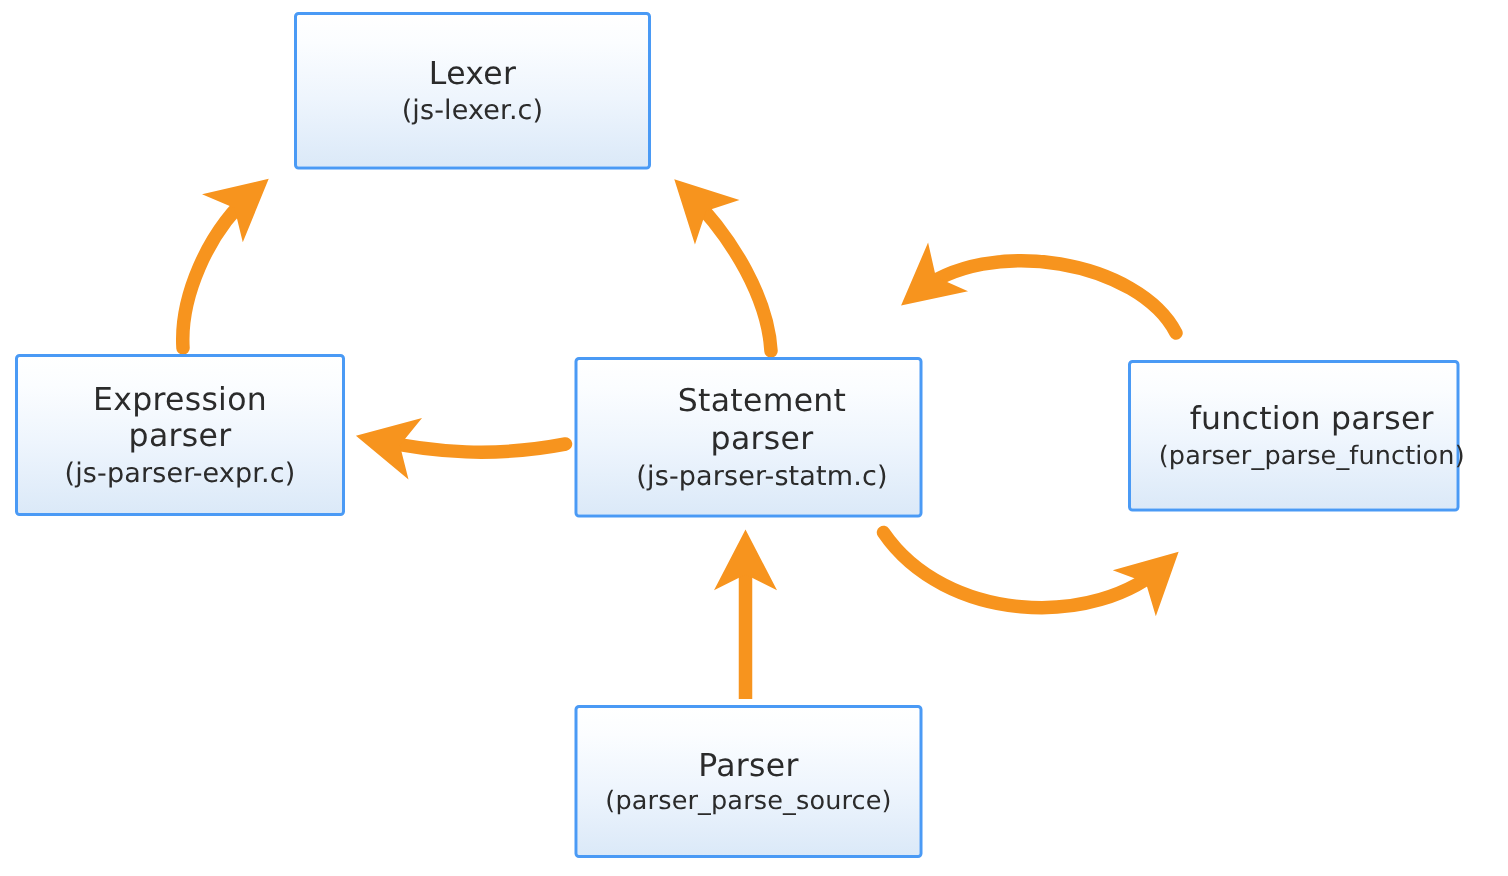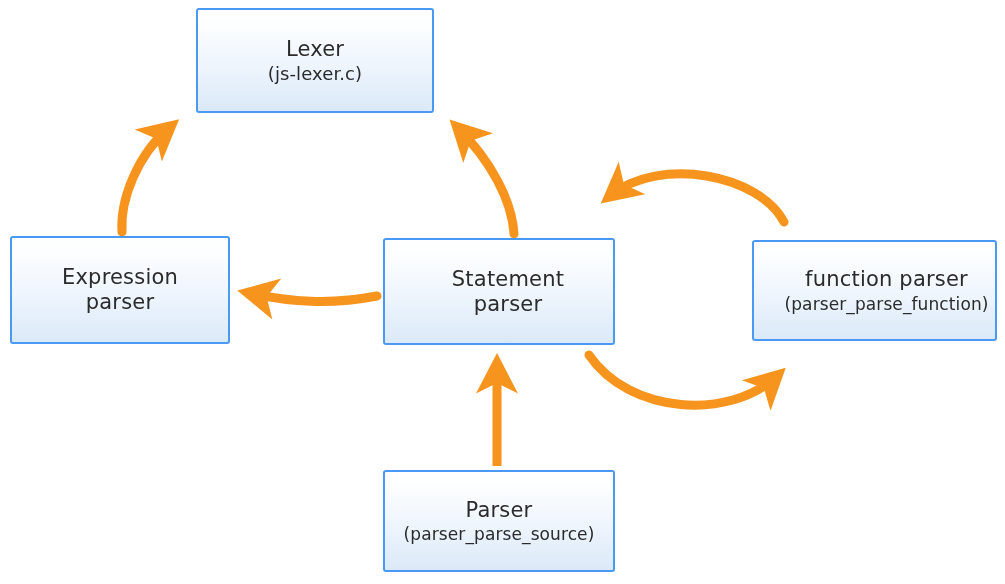--- a/index.html
+++ b/index.html
@@ -47,21 +47,21 @@
   }
   .node .sub {
     font-size: 18px;
     letter-spacing: 0.1px;
     margin-top: 2px;
   }
   
   #node-lexer      { left: 196px; top: 8px;   width: 238px; height: 105px; }
   #node-expression { left: 10px;  top: 236px; width: 220px; height: 108px; }
   #node-statement  { left: 383px; top: 238px; width: 232px; height: 107px; padding-left: 18px; }
-  #node-function   { left: 752px; top: 240px; width: 245px; height: 101px; padding-left: 24px; }
+  #node-function   { left: 752px; top: 240px; width: 221px; height: 101px; padding-left: 24px; }
   #node-parser     { left: 383px; top: 470px; width: 232px; height: 102px; }
 
   #node-function .title { font-size: 21px; }
   #node-function .sub   { font-size: 17px; }
   #node-parser   .sub   { font-size: 17px; }
 </style>
 </head>
 <body>
 
 <div id="canvas">
@@ -87,25 +87,27 @@
   </svg>
 
   <div class="node" id="node-lexer">
     <div class="title">Lexer</div>
     <div class="sub">(js-lexer.c)</div>
   </div>
 
   <div class="node" id="node-expression">
     <div class="title">Expression
 parser</div>
+    <div class="sub">(js-parser-expr.c)</div>
   </div>
 
   <div class="node" id="node-statement">
     <div class="title">Statement
 parser</div>
+    <div class="sub">(js-parser-statm.c)</div>
   </div>
 
   <div class="node" id="node-function">
     <div class="title">function parser</div>
     <div class="sub">(parser_parse_function)</div>
   </div>
 
   <div class="node" id="node-parser">
     <div class="title">Parser</div>
     <div class="sub">(parser_parse_source)</div>

